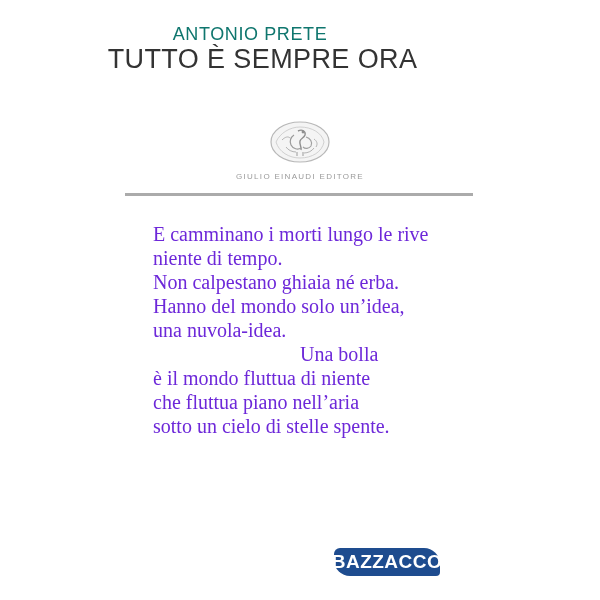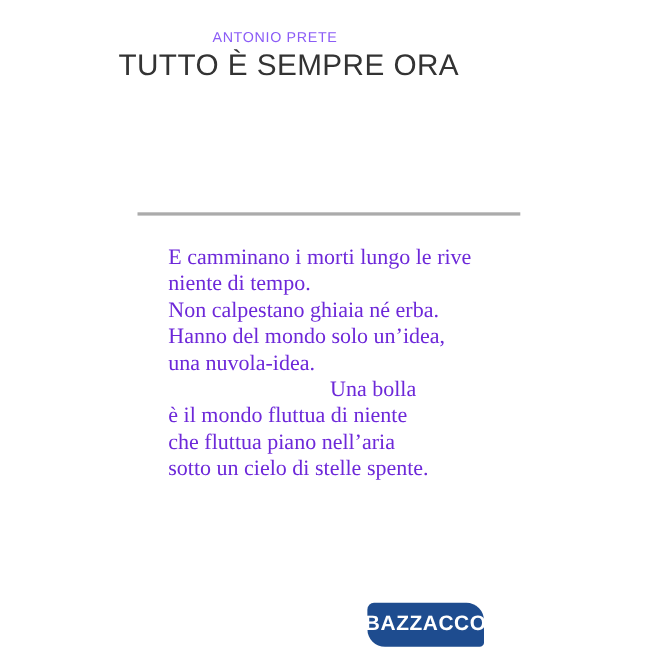--- a/index.html
+++ b/index.html
@@ -6,23 +6,23 @@
   .page{
     position:relative;
     width:600px;height:600px;
     background:#ffffff;
     overflow:hidden;
     font-family:"Liberation Sans", sans-serif;
   }
   .author{
     position:absolute;top:24px;left:0;width:500px;
     text-align:center;
-    font-size:13px;line-height:20px;
+    font-size:18px;line-height:20px;
     letter-spacing:0.6px;
-    color:#8b5cf6;
+    color:#0f766e;
   }
   .title{
     position:absolute;top:44px;left:0;width:525px;
     text-align:center;
     font-size:27px;line-height:30px;
     letter-spacing:0.4px;
     color:#333333;
   }
   .logo-block{
     position:absolute;top:119px;left:0;width:600px;
@@ -45,39 +45,59 @@
     position:absolute;top:222px;left:153px;
     font-family:"Liberation Serif", serif;
     font-size:20px;line-height:24px;
     color:#6d28d9;
     white-space:nowrap;
   }
   .poem-line{height:24px;}
   .poem-line.indented{padding-left:147px;}
   .badge{
     position:absolute;left:334px;top:548px;
-    width:106px;height:40px;
+    width:106px;height:28px;
     background:#1e4c8f;
     border-radius:6px 16px 4px 16px;
     display:flex;align-items:center;justify-content:center;
     color:#ffffff;
     font-weight:bold;
     font-size:19px;
     letter-spacing:0.5px;
   }
 </style>
 </head>
 <body>
 
 <div class="page">
 
   <div class="author">ANTONIO PRETE</div>
 
   <div class="title">TUTTO È SEMPRE ORA</div>
 
+  <div class="logo-block">
+    <svg class="emblem" width="64" height="48" viewBox="0 0 64 48" aria-hidden="true">
+      <defs>
+        <filter id="soft" x="-20%" y="-20%" width="140%" height="140%">
+          <feGaussianBlur stdDeviation="0.45"></feGaussianBlur>
+        </filter>
+      </defs>
+      <g filter="url(#soft)">
+        <ellipse cx="32" cy="23" rx="29" ry="20" fill="#f4f4f4" stroke="#b8b8b8" stroke-width="1.2"></ellipse>
+        <path d="M8 23 C12 14, 22 8, 32 8 C44 8, 54 14, 56 23 C54 33, 44 39, 32 39 C21 39, 11 33, 8 23 Z" fill="none" stroke="#c6c6c6" stroke-width="0.8"></path>
+        <path d="M30 12 C34 10, 38 12, 37 16 C36 19, 33 19, 32 22 C31 26, 34 28, 33 31" fill="none" stroke="#8f8f8f" stroke-width="1.4"></path>
+        <path d="M26 16 C23 18, 21 22, 23 26 C25 30, 30 31, 33 29" fill="none" stroke="#9a9a9a" stroke-width="1.2"></path>
+        <path d="M38 18 C42 19, 45 23, 43 27 C41 30, 37 30, 35 28" fill="none" stroke="#a0a0a0" stroke-width="1.1"></path>
+        <path d="M14 21 C17 18, 20 17, 22 19 M46 20 C49 22, 50 25, 48 28 M18 28 C20 31, 24 33, 28 33 M36 34 C40 34, 44 32, 46 29" fill="none" stroke="#ababab" stroke-width="0.9"></path>
+        <path d="M29 33 L29 37 M35 33 L35 37" stroke="#9a9a9a" stroke-width="1"></path>
+        <circle cx="35" cy="13" r="1.4" fill="#8f8f8f"></circle>
+      </g>
+    </svg>
+    <div class="publisher">GIULIO EINAUDI EDITORE</div>
+  </div>
 
   <div class="rule"></div>
 
   <div class="poem">
     <div class="poem-line">E camminano i morti lungo le rive</div>
     <div class="poem-line">niente di tempo.</div>
     <div class="poem-line">Non calpestano ghiaia né erba.</div>
     <div class="poem-line">Hanno del mondo solo un’idea,</div>
     <div class="poem-line">una nuvola-idea.</div>
     <div class="poem-line indented">Una bolla</div>

